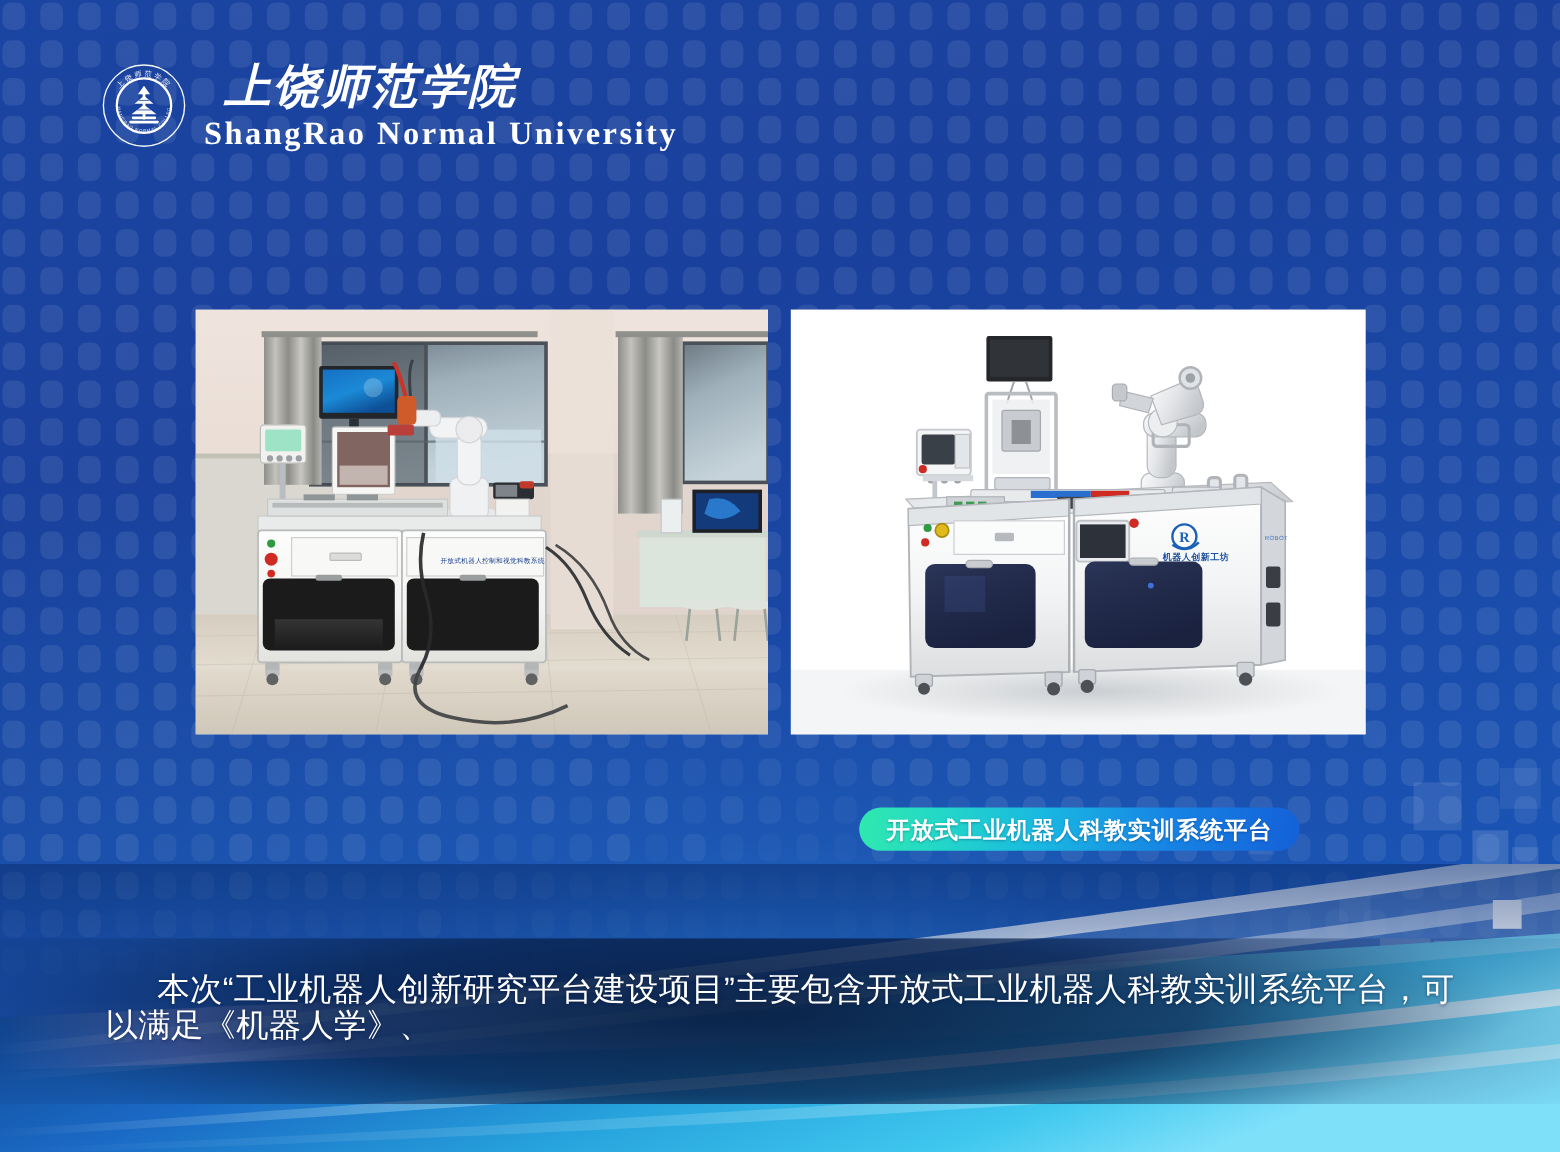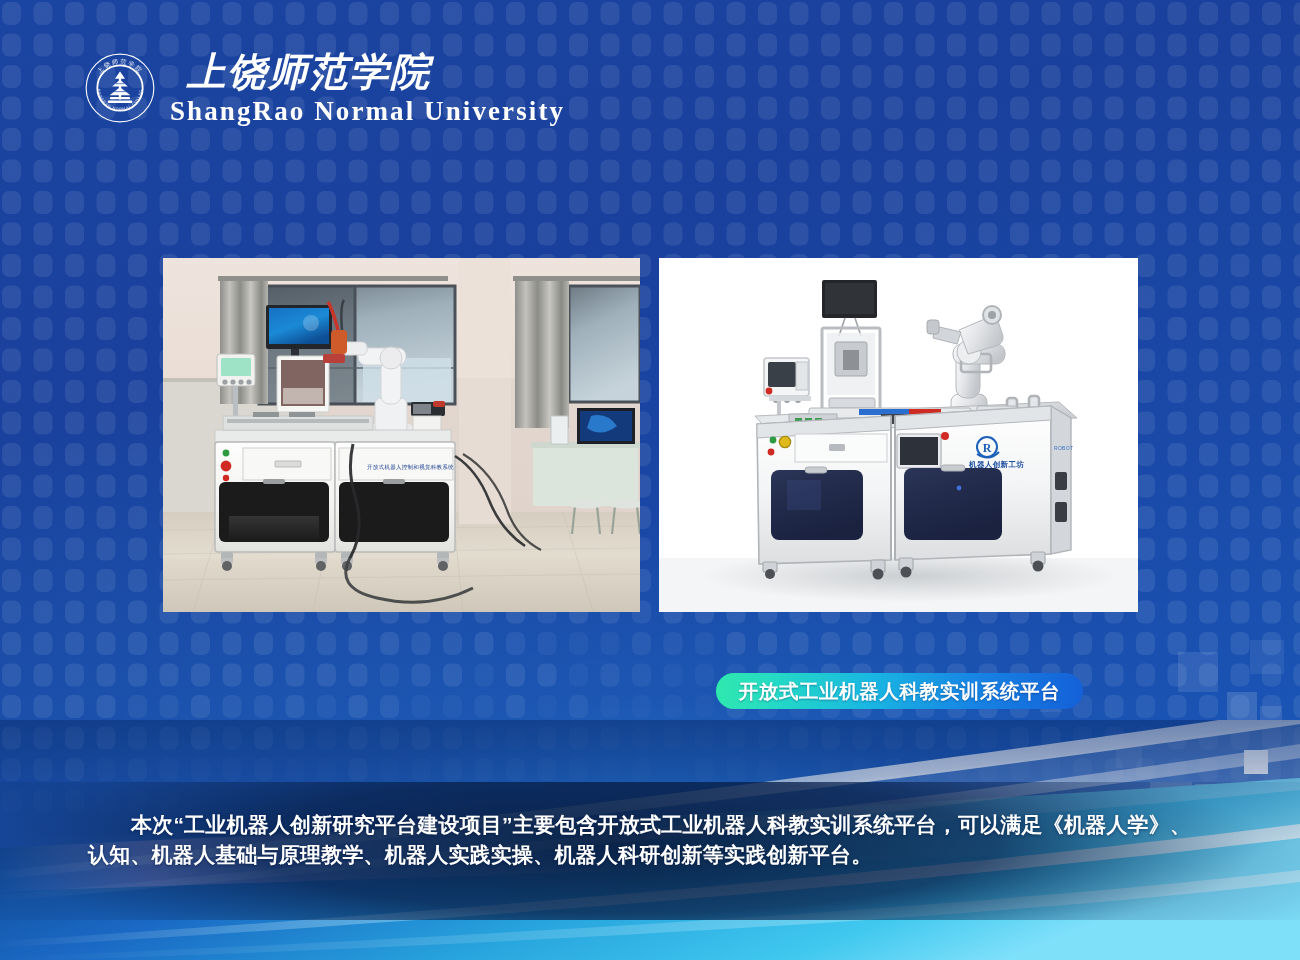--- a/index.html
+++ b/index.html
@@ -108,23 +108,23 @@
   #pill-lab  { left: 295px; top: 645px; width: 214px; }
   #pill-plat { left: 716px; top: 645px; width: 367px; margin-top: 28px; }
 
   
   .para {
     position: absolute;
     left: 88px;
     top: 810px;
     width: 1124px;
     color: #ffffff;
-    font-size: 21px;
+    font-size: 27px;
     line-height: 29.5px;
-    font-weight: 700;
+    font-weight: 400;
     text-align: justify;
     text-align-last: left;
     text-shadow: 0 1px 3px rgba(0,20,60,0.55);
     letter-spacing: 0.2px;
   }
   .para .indent { display: inline-block; width: 43px; }
 </style>
 </head>
 <body>
 
@@ -1669,16 +1669,15 @@
           <circle cx="379" cy="308" r="5.5"></circle>
       </g>
     </svg>
   </div>
 
 
   <div class="pill" id="pill-plat">开放式工业机器人科教实训系统平台</div>
 
   <div class="para">
     <div><span class="indent"></span><span>本次“工业机器人创新研究平台建设项目”主要包含开放式工业机器人科教实训系统平台，可以满足《机器人学》、</span></div>
-    <div>认知、机器人基础与原理教学、机器人实践实操、机器人科研创新等实践创新平台。</div>
   </div>
 
 </div>
 
 </body></html>

